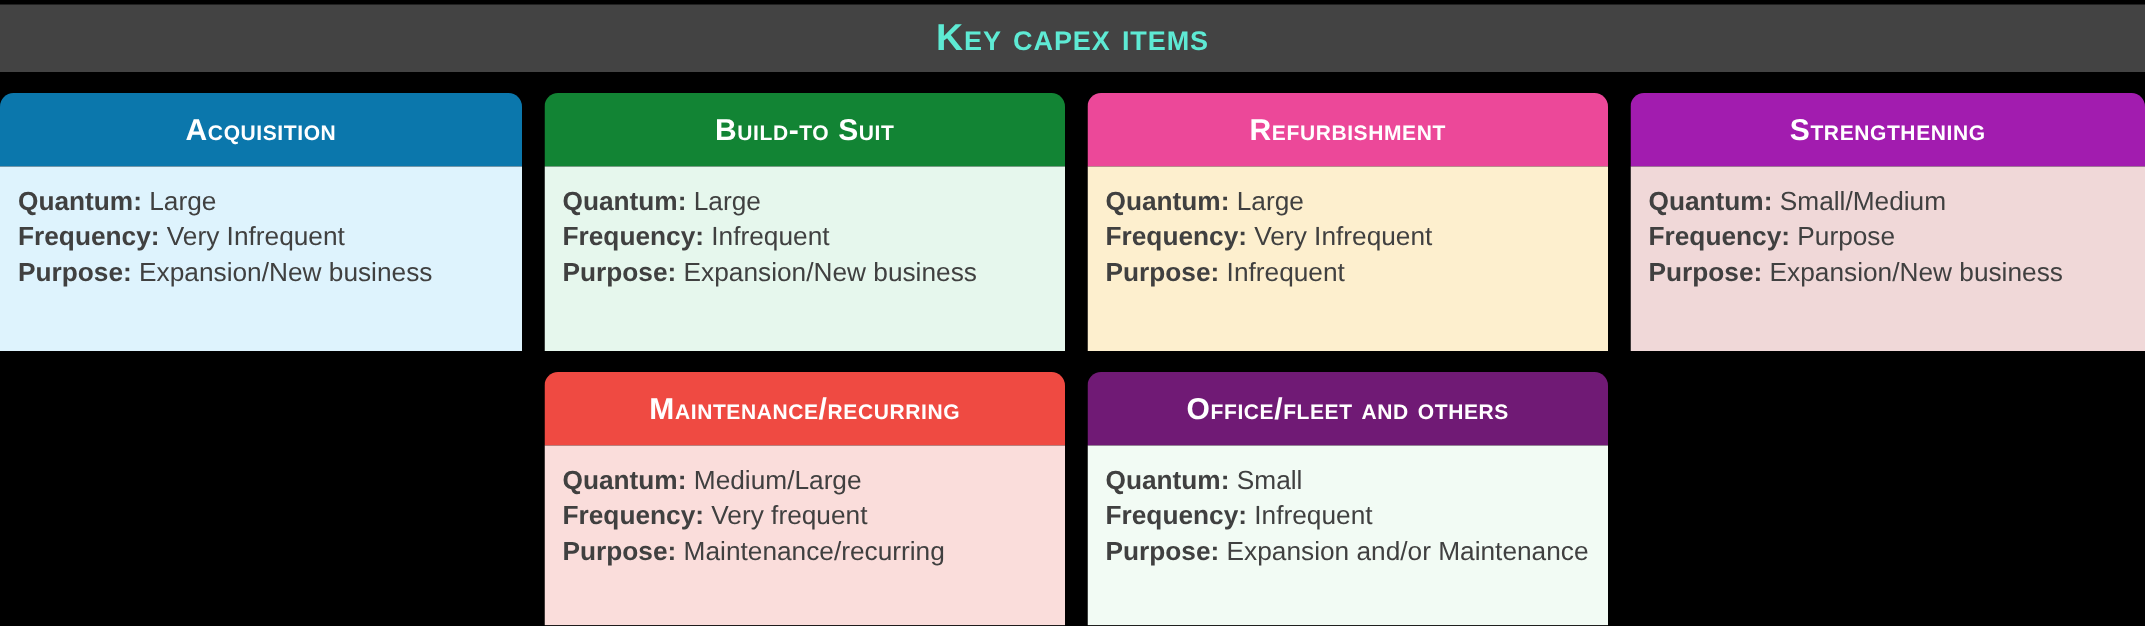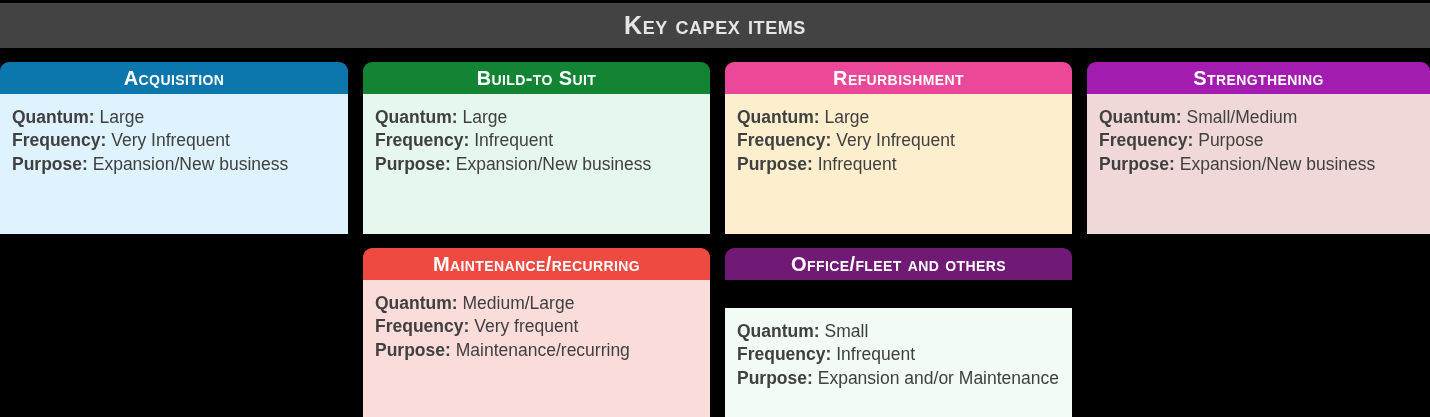--- a/index.html
+++ b/index.html
@@ -67,21 +67,21 @@
   .card.w1 { width: 348px; }
   .card.w2 { width: 347px; }
   .card.w3 { width: 347px; }
   .card.w4 { width: 343px; }
 
   .spacer { flex: 0 0 auto; }
   .spacer.s1 { width: 348px; }
   .spacer.s4 { width: 343px; }
 
   .card-header {
-    height: 32px;
+    height: 49px;
     display: flex;
     align-items: center;
     justify-content: center;
     box-sizing: border-box;
     padding: 0 20px;
   }
   .card-header-text {
     color: #ffffff;
     font-family: "Liberation Sans", sans-serif;
     font-weight: bold;
@@ -113,21 +113,21 @@
   .attr-value {
     font-weight: normal;
   }
 </style>
 </head>
 <body>
 
 <div id="slide">
 
   <div class="title-bar" style="background: rgb(67, 67, 67);">
-    <span class="title-text" style="color: #e5e5e5;">Key capex items</span>
+    <span class="title-text" style="color: #5eead4;">Key capex items</span>
   </div>
 
   <div class="row row-top">
 
     <div class="card w1">
       <div class="card-header" style="background: rgb(11, 119, 172);">
         <span class="card-header-text">Acquisition</span>
       </div>
       <div class="card-body" style="background: rgb(222, 243, 253);">
         <p class="attr-line">
@@ -228,21 +228,21 @@
           <span class="attr-label">Purpose:</span>
           <span class="attr-value">Maintenance/recurring</span>
         </p>
       </div>
     </div>
 
     <div class="card w3">
       <div class="card-header" style="background: #701a75;">
         <span class="card-header-text">Office/fleet and others</span>
       </div>
-      <div class="card-body" style="background: rgb(242, 251, 244); margin-top: 28px;">
+      <div class="card-body" style="background: rgb(242, 251, 244);">
         <p class="attr-line">
           <span class="attr-label">Quantum:</span>
           <span class="attr-value">Small</span>
         </p>
         <p class="attr-line">
           <span class="attr-label">Frequency:</span>
           <span class="attr-value">Infrequent</span>
         </p>
         <p class="attr-line">
           <span class="attr-label">Purpose:</span>

